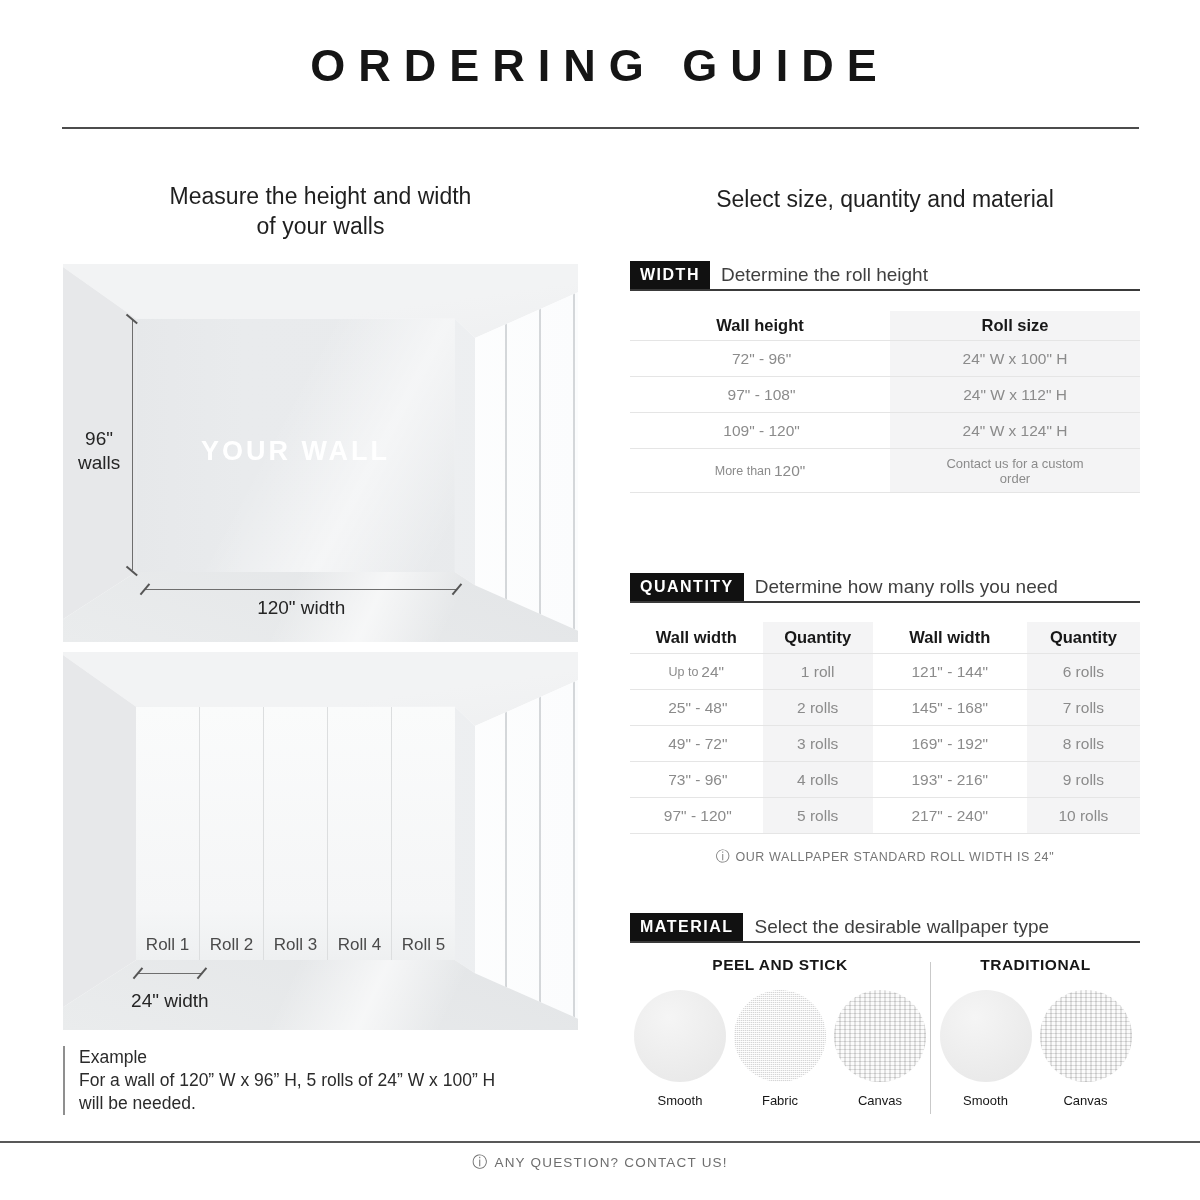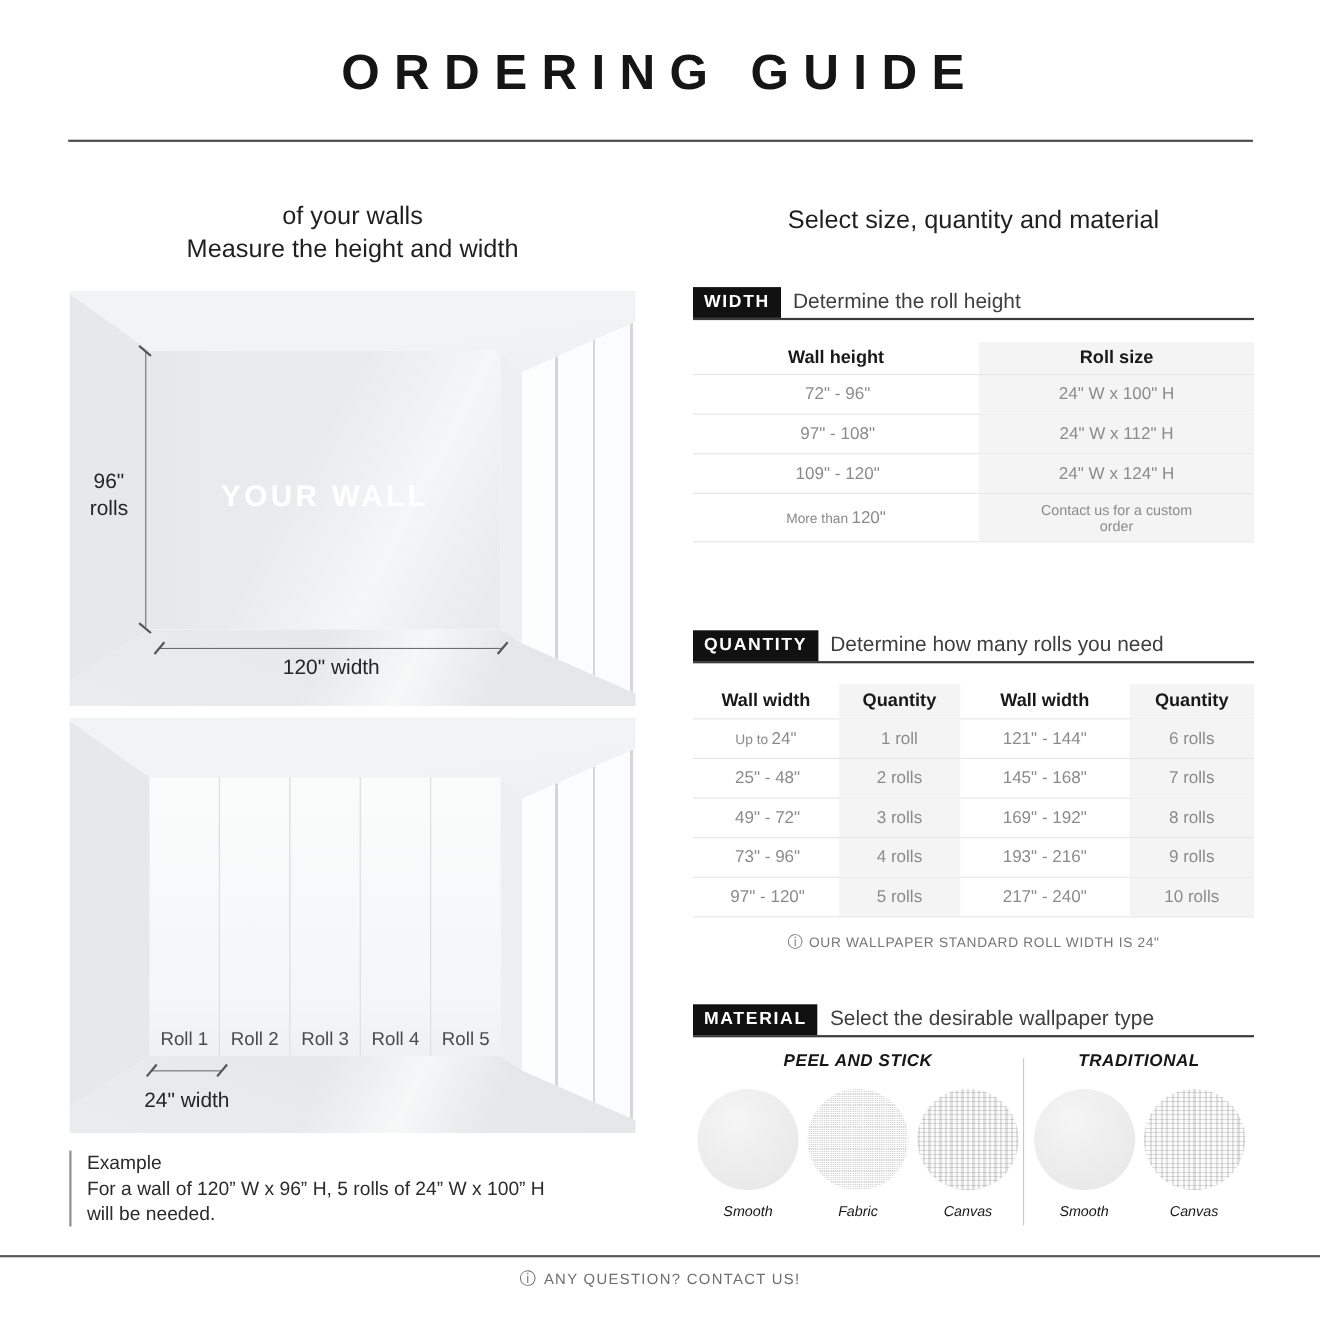--- a/index.html
+++ b/index.html
@@ -99,21 +99,21 @@
   
   .qty-table { position:absolute; left:630px; top:622px; width:510px; }
   .q-row { display:grid; grid-template-columns:26% 21.6% 30.2% 22.2%; border-bottom:1px solid #e5e5e5; }
   .q-head { height:32px; font-weight:700; font-size:16.5px; color:#181818; }
   .q-body { height:36px; }
   .note { position:absolute; left:630px; top:848px; width:510px; text-align:center;
     font-size:12.5px; letter-spacing:.6px; color:#767676; }
   .note .info-icon { font-size:14px; margin-right:5px; }
 
   
-  .material-groups { position:absolute; left:630px; top:956px; width:510px; display:flex;font-style:italic; }
+  .material-groups { position:absolute; left:630px; top:956px; width:510px; display:flex; }
   .mat-group-1 { width:300px; }
   .mat-divider { width:1px; background:#c9c9c9; margin-top:6px; height:152px; }
   .mat-group-2 { flex:1; }
   .group-name { text-align:center; font-weight:700; font-size:15.5px; letter-spacing:.5px; color:#161616; }
   .swatches { display:flex; justify-content:center; gap:4px; margin-top:16px; }
   .swatch { width:96px; text-align:center; }
   .circle { width:92px; height:92px; border-radius:50%; margin:0 auto; }
   .tex-smooth { background:radial-gradient(circle at 38% 30%, #f5f5f5, #ebebeb 65%, #e6e6e6); }
   .tex-fabric { background-color:#ededee;
     background-image:
@@ -133,39 +133,39 @@
 </style>
 </head>
 <body>
 
 <div class="page">
 
   <div class="page-title">ORDERING GUIDE</div>
   <div class="title-rule"></div>
 
   <div class="left-heading">
+    <span style="display:block">Measure the height and width</span>
     <span style="display:block">of your walls</span>
-    <span style="display:block">Measure the height and width</span>
   </div>
 
   <div class="room room-1">
     <div class="surf ceiling"></div>
     <div class="surf left-wall"></div>
     <div class="surf back-wall"></div>
     <div class="surf pillar"></div>
     <div class="surf window"></div>
     <div class="surf floor"></div>
     <div class="your-wall-label">YOUR WALL</div>
     <div class="dim dim-v">
       <span class="tick t-top"></span>
       <span class="tick t-bot"></span>
     </div>
     <div class="height-label">
       <span style="display:block">96"</span>
-      <span style="display:block">rolls</span>
+      <span style="display:block">walls</span>
     </div>
     <div class="dim dim-h">
       <span class="tick t-left"></span>
       <span class="tick t-right"></span>
     </div>
     <div class="width-label">120" width</div>
   </div>
 
   <div class="room room-2">
     <div class="surf ceiling"></div>

